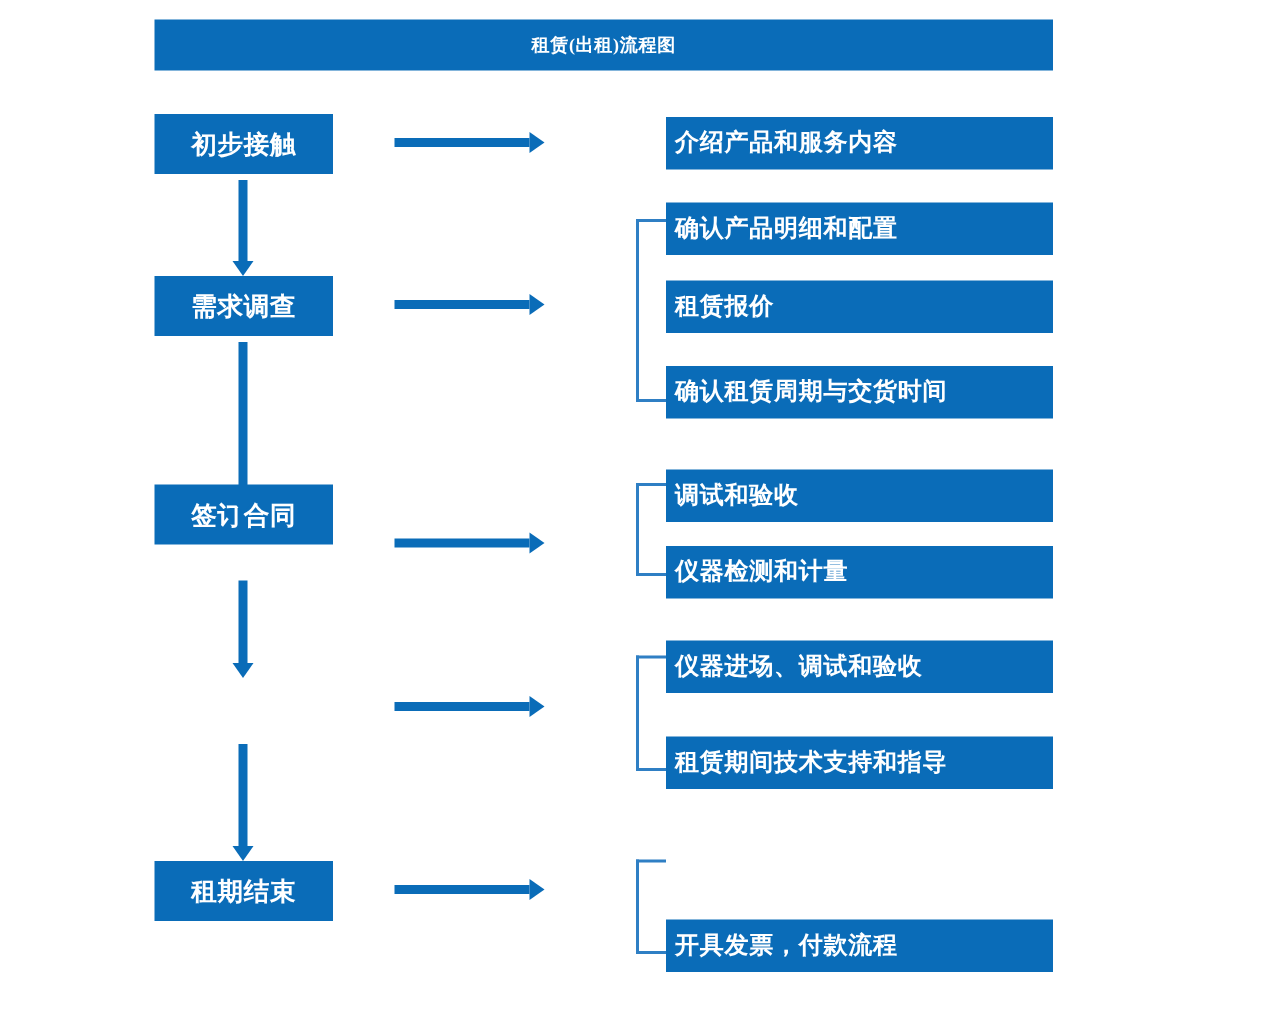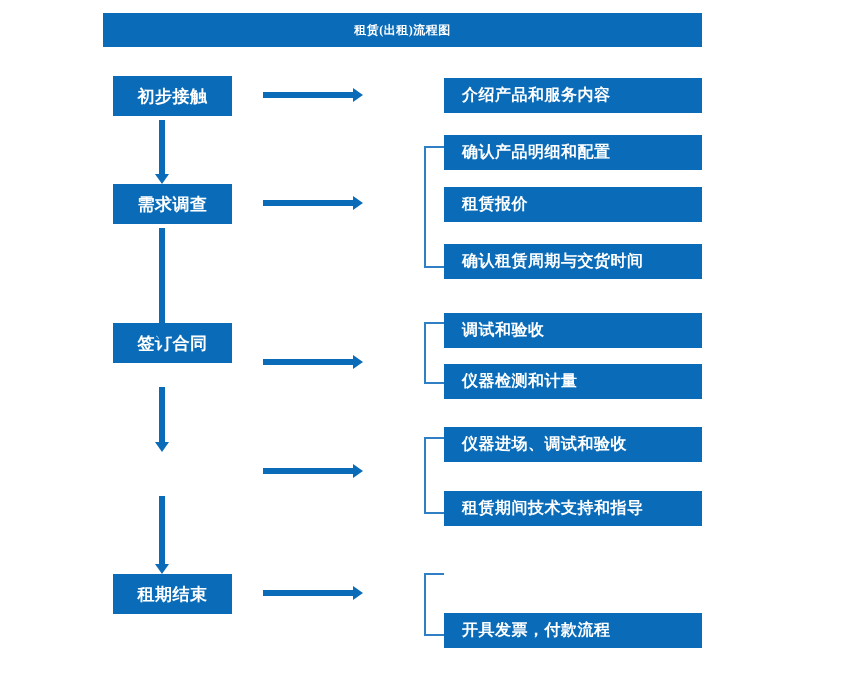--- a/index.html
+++ b/index.html
@@ -37,27 +37,26 @@
     height: 34px;
     justify-content: center;
     font-size: 12px;
   }
   .stage-box {
     left: 103px;
     width: 119px;
     height: 40px;
     justify-content: center;
     font-size: 17px;
-    margin-left: 10px;
   }
   .detail-box {
     left: 444px;
     width: 258px;
     height: 35px;
-    padding-left: 18px;
+    padding-left: 6px;
     justify-content: flex-start;
     font-size: 16px;
   }
   .v-arrow {
     position: absolute;
     left: 155px;
     width: 14px;
   }
   .v-arrow .shaft {
     position: absolute;

